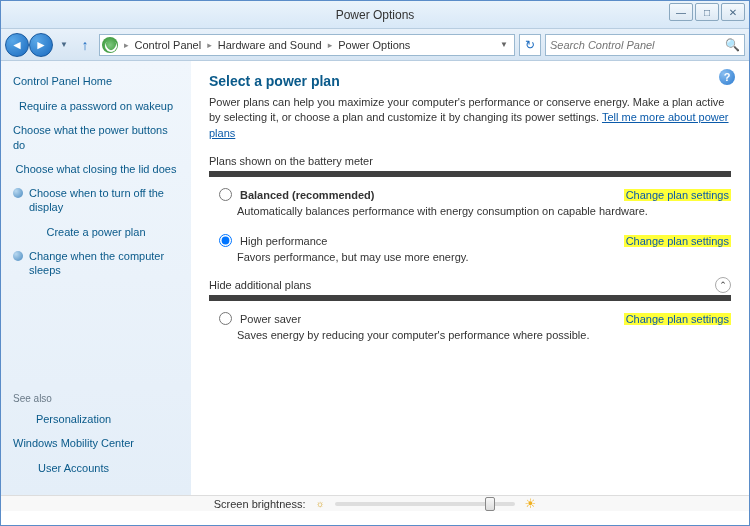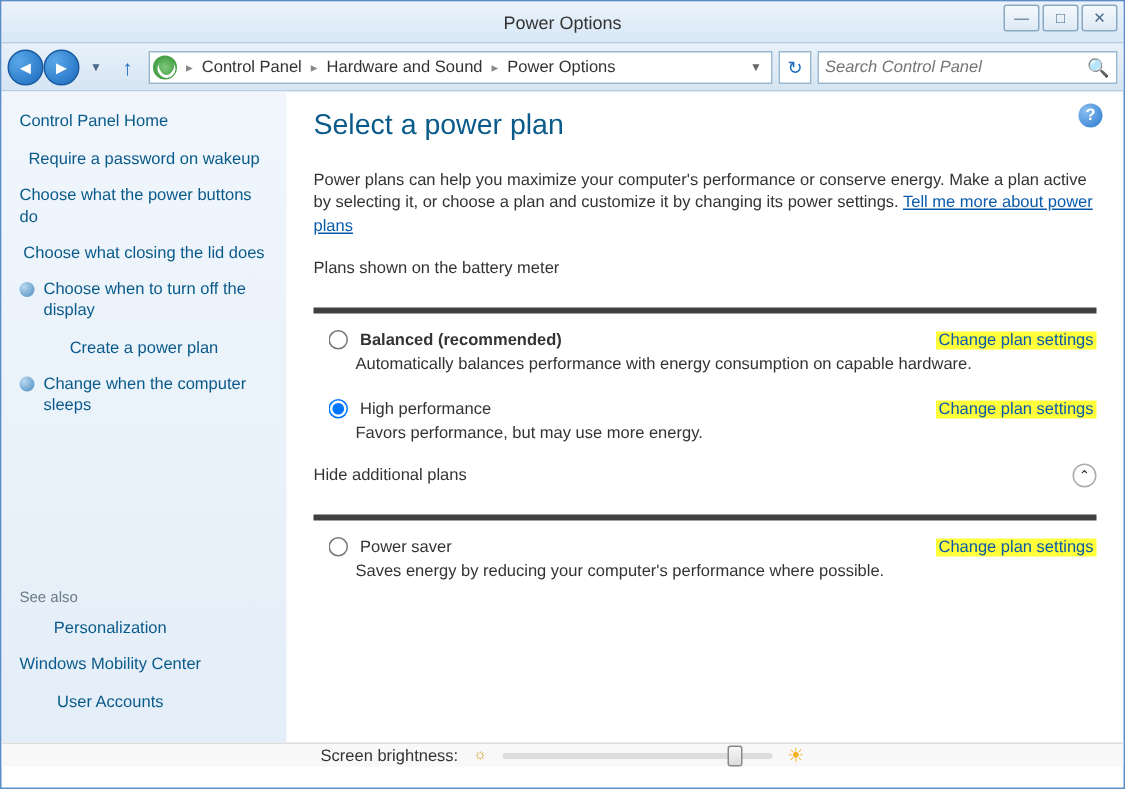--- a/index.html
+++ b/index.html
@@ -25,24 +25,24 @@
 .search-icon { color:#1a6abf;font-size:12px;cursor:pointer; }
 .body-area { display:flex; height:calc(100% - 90px); }
 .sidebar { width:190px; background:linear-gradient(to bottom,#f0f6fc,#e4eef8); padding:14px 12px; position:relative; }
 .side-title { color:#0a5a8a;font-size:11px;margin-bottom:12px;cursor:pointer; }
 .side-link { color:#0a5a8a;font-size:11px;margin-bottom:10px;cursor:pointer;line-height:1.3;display:flex;align-items:flex-start;gap:6px;justify-content:center; }
 .side-link .dot { width:10px;height:10px;border-radius:50%;background:radial-gradient(circle at 30% 30%,#b8d8f0,#4a8ac0);flex-shrink:0;margin-top:2px; }
 .see-also { position:absolute;bottom:10px;left:12px; }
 .see-also-title { color:#6a7a88;font-size:10px;margin-bottom:8px; }
 .content { flex:1;padding:12px 18px;position:relative;overflow-y:auto; }
 .help-icon { position:absolute;top:8px;right:14px;width:16px;height:16px;border-radius:50%;background:radial-gradient(circle at 30% 30%,#8abef0,#2a7acf);color:#fff;font-size:11px;font-weight:bold;display:flex;align-items:center;justify-content:center;cursor:pointer; }
-.title-h { color:#0a5a8a;font-size:19px;font-weight:normal;margin-bottom:18px; }
+.title-h { color:#0a5a8a;font-size:14px;font-weight:bold;margin-bottom:6px; }
 .intro { color:#333;font-size:11px;line-height:1.4;margin-bottom:14px; }
 .intro a { color:#0a5aaa;text-decoration:underline;cursor:pointer; }
-.section-label { color:#333;font-size:11px;padding-bottom:20px;border-bottom:4px solid #404040;margin-bottom:10px;position:relative; }
+.section-label { color:#333;font-size:11px;padding-bottom:4px;border-bottom:6px solid #404040;margin-bottom:10px;position:relative; }
 .plan-row { display:flex;align-items:flex-end;margin-bottom:4px;padding-left:10px; }
 .plan-row input[type=radio]{margin-right:8px;margin-top:1px;}
 .plan-name { font-size:11px;color:#333; }
 .plan-name.bold { font-weight:bold; }
 .change-link { margin-left:auto;color:#0a5aaa;font-size:11px;cursor:pointer;background:#ffff3a;padding:0 2px; }
 .plan-desc { font-size:11px;color:#333;padding-left:28px;margin-bottom:16px; }
 .expand-btn { position:absolute;right:0;top:-2px;width:16px;height:16px;border:1px solid #aaa;border-radius:50%;background:#fff;display:flex;align-items:center;justify-content:center;font-size:9px;cursor:pointer; }
 .footer { height:16px;border-top:1px solid #ddd;background:#f8f8f8;display:flex;align-items:center;justify-content:center;gap:10px;font-size:11px;color:#333; }
 .slider { width:180px;height:4px;background:#ddd;border-radius:2px;position:relative; }
 .slider-thumb { position:absolute;right:20px;top:-5px;width:10px;height:14px;background:linear-gradient(#f8f8f8,#ddd);border:1px solid #888;border-radius:2px;cursor:pointer; }

